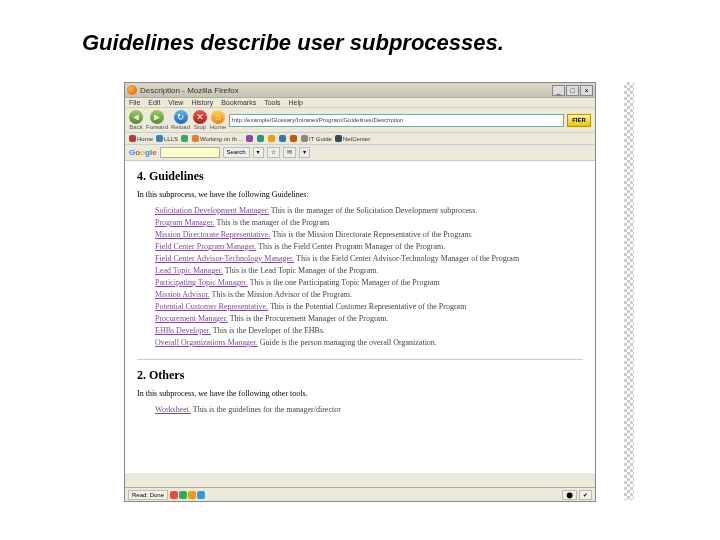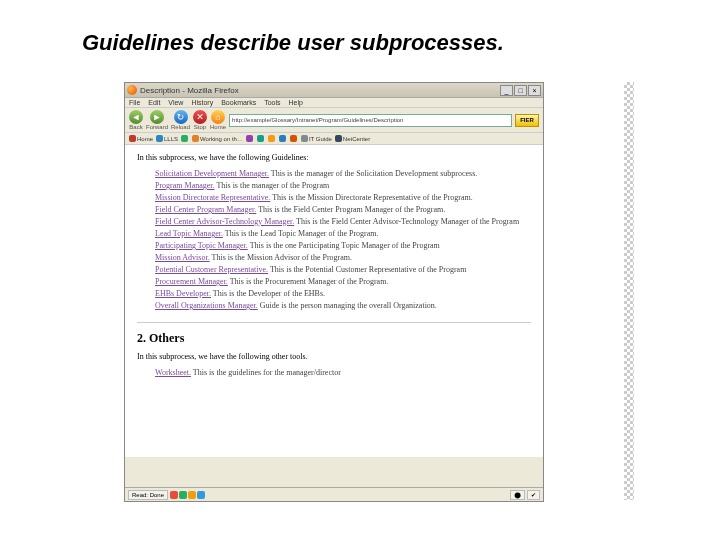--- a/index.html
+++ b/index.html
@@ -1,18 +1,18 @@
 <!DOCTYPE html>
 <html><head>
 <meta charset="utf-8">
 <style>
   * { box-sizing: border-box; margin: 0; padding: 0; }
   body { font-family: Arial, sans-serif; background: #fff; width: 720px; height: 540px; overflow: hidden; }
   .slide-title { font-size: 22px; font-weight: bold; padding: 30px 0 8px 82px; font-style: italic; }
-  .browser { position: absolute; left: 124px; top: 82px; width: 420px; height: 420px; border: 1px solid #888; background: #ece9d8; font-size: 8px; }
+  .browser { position: absolute; left: 124px; top: 82px; width: 472px; height: 420px; border: 1px solid #888; background: #ece9d8; font-size: 8px; }
   .titlebar { display: flex; align-items: center; height: 15px; background: linear-gradient(#dcd8c8,#c8c4b4); padding: 0 2px; border-bottom: 1px solid #aaa; }
   .titlebar .ff-icon { width: 10px; height: 10px; background: radial-gradient(circle at 35% 35%, #ffb74d, #e65100); border-radius: 50%; margin-right: 3px; }
   .titlebar .title { flex: 1; font-size: 8px; color: #333; }
   .winbtns { display: flex; gap: 1px; }
   .winbtn { width: 13px; height: 11px; background: #ddd; border: 1px solid #888; font-size: 7px; line-height: 9px; text-align: center; }
   .menubar { display: flex; gap: 8px; padding: 1px 4px; font-size: 7px; background: #ece9d8; border-bottom: 1px solid #ccc; }
   .menubar span { color: #333; }
   .navbar { display: flex; align-items: center; padding: 2px 4px; gap: 3px; background: #ece9d8; border-bottom: 1px solid #ccc; }
   .navbtn { display: flex; flex-direction: column; align-items: center; font-size: 6px; color: #555; }
   .navbtn .ic { width: 14px; height: 14px; border-radius: 50%; display: flex; align-items: center; justify-content: center; font-size: 9px; }
@@ -136,22 +136,32 @@
       <div class="bm">
         <div class="dot" style="background: rgb(127, 140, 141);"></div>
         <span>IT Guide</span>
       </div>
       <div class="bm">
         <div class="dot" style="background: rgb(52, 73, 94);"></div>
         <span>NetCenter</span>
       </div>
     </div>
 
+  <div class="googlebar">
+    <span class="glogo"><span>G</span><span>o</span><span>o</span><span>g</span><span>l</span><span>e</span></span>
+    <div class="gsearch" placeholder=""></div>
+    <div class="tinybtn">Search</div>
+    <div class="tinybtn">▾</div>
+    <div class="tinybtn">☆</div>
+    <div class="tinybtn">✉</div>
+    <div class="tinybtn">▾</div>
+  </div>
 
   <div class="content">
+    <h4>4. Guidelines</h4>
     <p class="intro">In this subprocess, we have the following Guidelines:</p>
     <ul id="glist">
         <li><a href="#">Solicitation Development Manager.</a><span class="desc"> This is the manager of the Solicitation Development subprocess.</span></li>
         <li><a href="#">Program Manager.</a><span class="desc"> This is the manager of the Program</span></li>
         <li><a href="#">Mission Directorate Representative.</a><span class="desc"> This is the Mission Directorate Representative of the Program.</span></li>
         <li><a href="#">Field Center Program Manager.</a><span class="desc"> This is the Field Center Program Manager of the Program.</span></li>
         <li><a href="#">Field Center Advisor-Technology Manager.</a><span class="desc"> This is the Field Center Advisor-Technology Manager of the Program</span></li>
         <li><a href="#">Lead Topic Manager.</a><span class="desc"> This is the Lead Topic Manager of the Program.</span></li>
         <li><a href="#">Participating Topic Manager.</a><span class="desc"> This is the one Participating Topic Manager of the Program</span></li>
         <li><a href="#">Mission Advisor.</a><span class="desc"> This is the Mission Advisor of the Program.</span></li>

